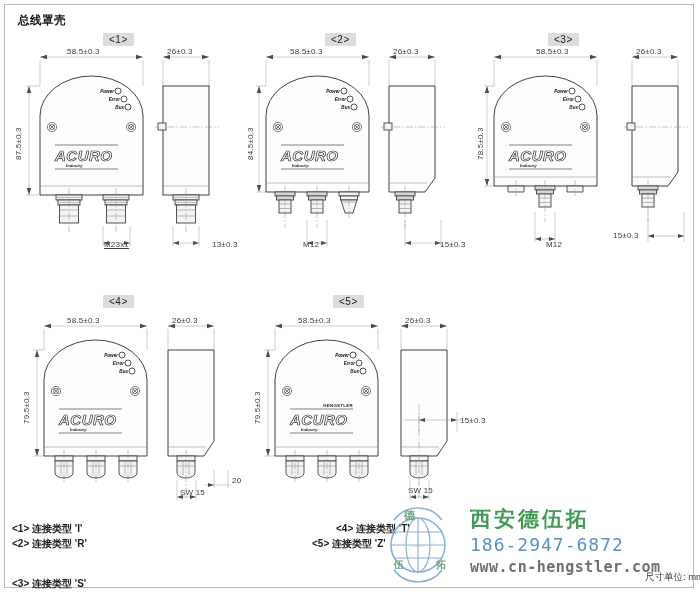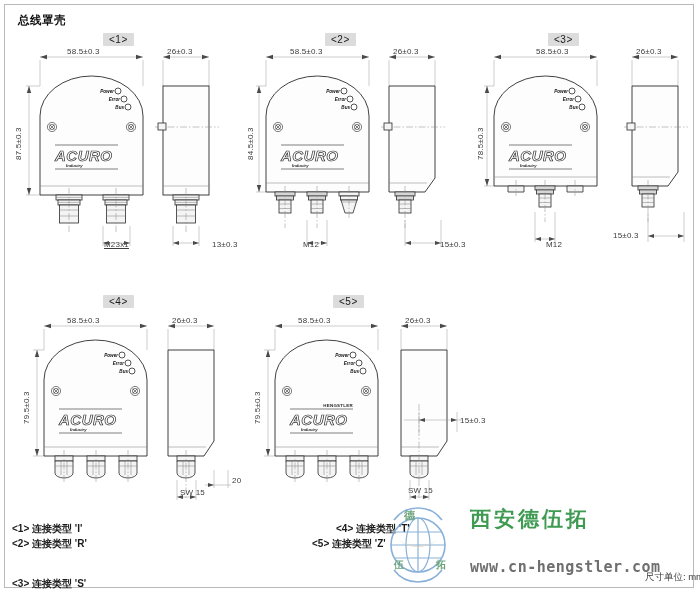--- a/index.html
+++ b/index.html
@@ -81,20 +81,23 @@
 
   <div class="legend" style="left:12px;top:521px;">&lt;1&gt; 连接类型 'I'</div>
   <div class="legend" style="left:12px;top:536px;">&lt;2&gt; 连接类型 'R'</div>
   <div class="legend" style="left:12px;top:551px;margin-top:25px;">&lt;3&gt; 连接类型 'S'</div>
   <div class="legend" style="left:312px;top:521px;margin-left:24px;">&lt;4&gt; 连接类型 'T'</div>
   <div class="legend" style="left:312px;top:536px;">&lt;5&gt; 连接类型 'Z'</div>
 
   <div class="wm" style="left:470px;top:505px;">
     <span class="wm-cn">西安德伍拓</span>
   </div>
+  <div class="wm" style="left:470px;top:534px;">
+    <span class="wm-tel">186-2947-6872</span>
+  </div>
   <div class="wm" style="left:470px;top:558px;">
     <span class="wm-url">www.cn-hengstler.com</span>
   </div>
   <div class="units">尺寸单位: mm</div>
 
   <svg width="700" height="594" viewBox="0 0 700 594">
 
     <defs>
 
       <g id="dome-front">

